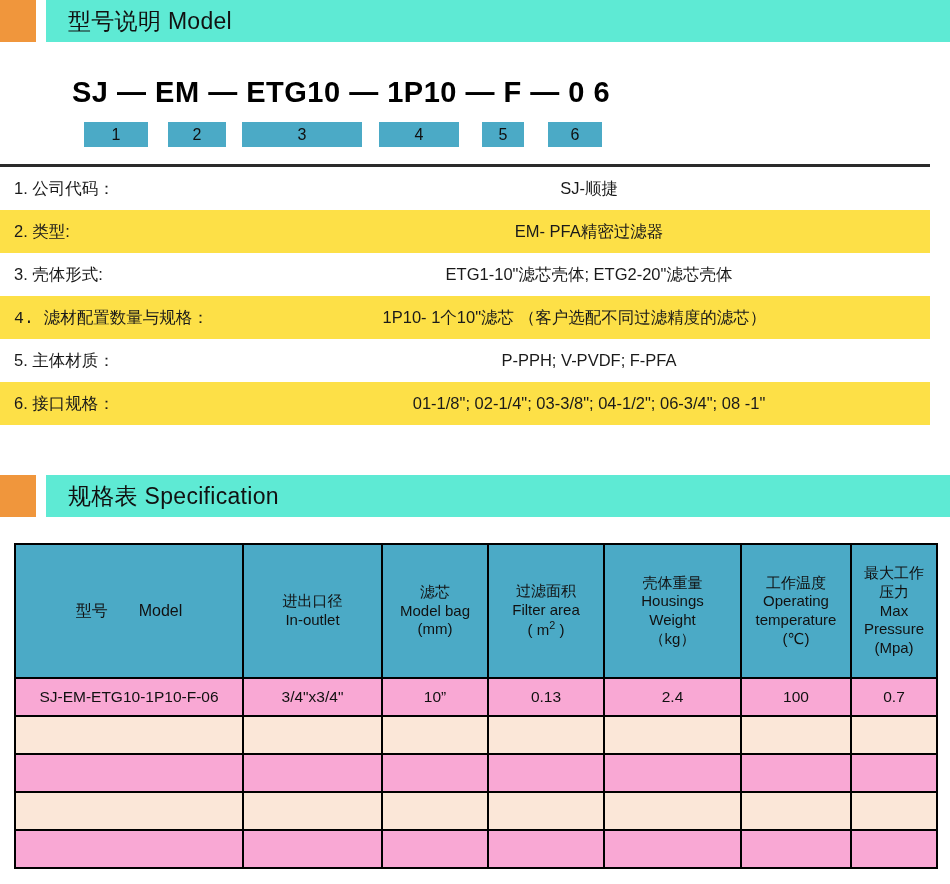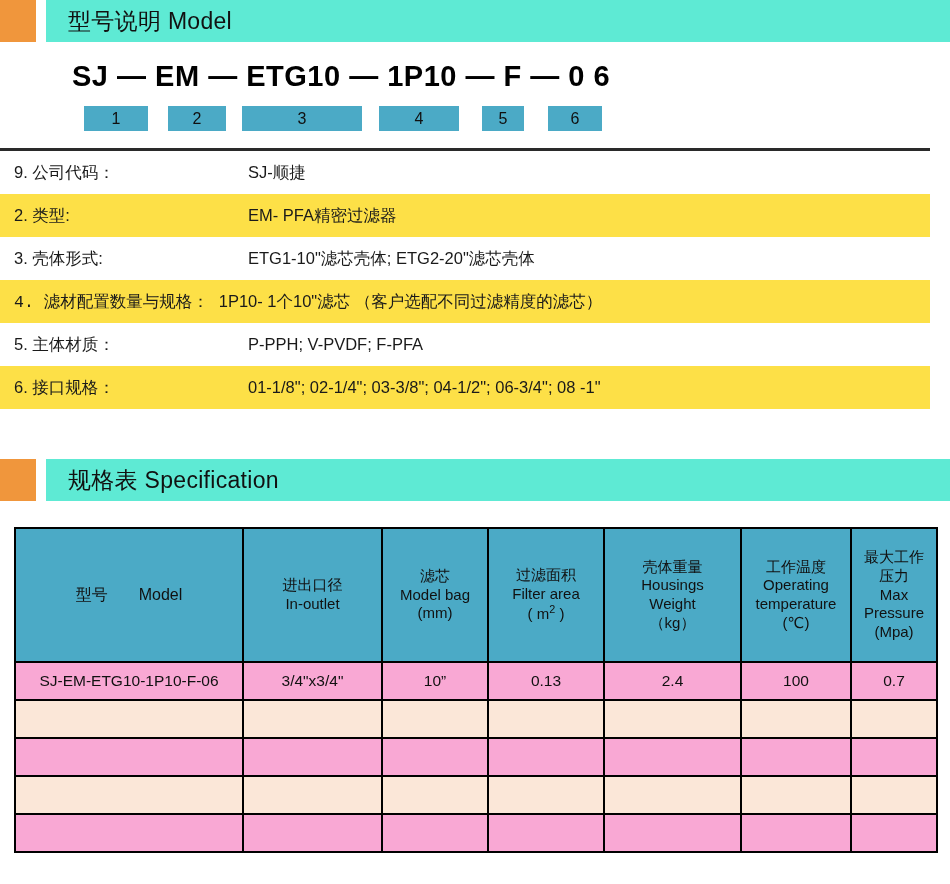--- a/index.html
+++ b/index.html
@@ -38,21 +38,21 @@
   }
   .section-title {
     font-size: 23px;
     color: #111111;
     letter-spacing: 0.3px;
     font-weight: 400;
   }
 
   
   .model-code-wrap {
-    margin-top: 18px;
+    margin-top: 34px;
     padding-left: 72px;
   }
   .model-code {
     font-size: 29px;
     font-weight: bold;
     letter-spacing: 0.5px;
     color: #000;
     white-space: nowrap;
   }
 
@@ -92,20 +92,21 @@
   }
   .spec-row.alt { background: #fde047; }
   .spec-label {
     flex: 0 0 auto;
     padding-left: 14px;
     white-space: nowrap;
   }
   .spec-value {
     flex: 1 1 auto;
     white-space: nowrap;
+    text-align: center;
   }
   
   .spec-row .spec-label { width: 248px; box-sizing: border-box; }
   .spec-row.wide-label .spec-label { width: auto; padding-right: 10px; font-family: Liberation Mono, monospace; }
 
   
   .spec-table-wrap { margin-top: 26px; padding-left: 14px; }
   table.spec-table {
     border-collapse: collapse;
     width: 922px;
@@ -167,21 +168,21 @@
     <div class="badge" style="left:379px;width:80px;">4</div>
     <div class="badge" style="left:482px;width:42px;">5</div>
     <div class="badge" style="left:548px;width:54px;">6</div>
   </div>
 
   <div class="rule"></div>
 
   <div class="spec-rows">
 
     <div class="spec-row">
-      <span class="spec-label">9. 公司代码：</span>
+      <span class="spec-label">1. 公司代码：</span>
       <span class="spec-value">SJ-顺捷</span>
     </div>
 
     <div class="spec-row alt">
       <span class="spec-label">2. 类型:</span>
       <span class="spec-value">EM- PFA精密过滤器</span>
     </div>
 
     <div class="spec-row">
       <span class="spec-label">3. 壳体形式:</span>

